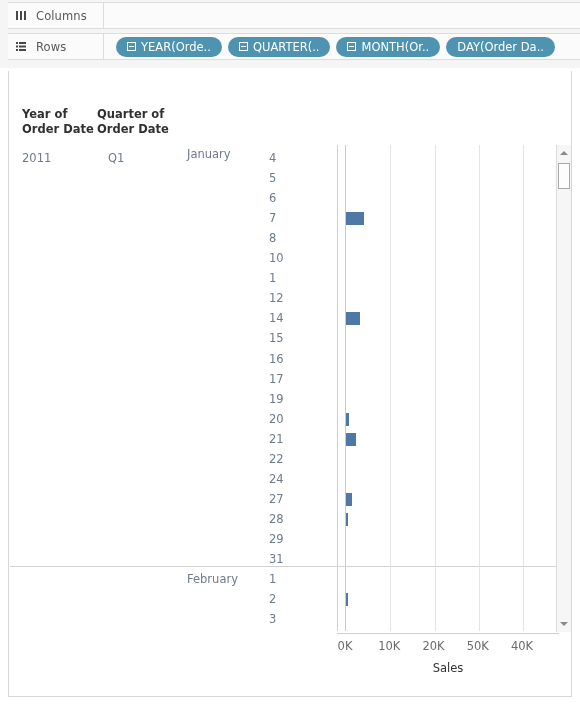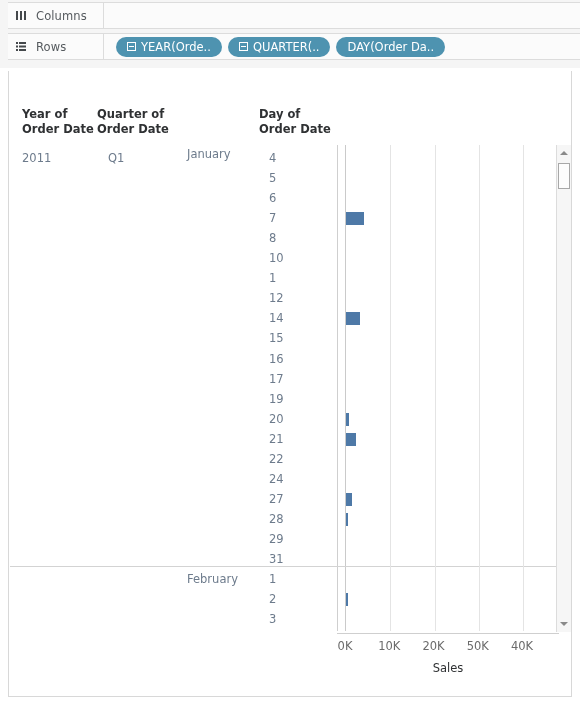--- a/index.html
+++ b/index.html
@@ -251,32 +251,35 @@
       <div class="shelf-pills">
         <span class="pill dimension">
           <span class="pill-expander"></span>
           <span>YEAR(Orde..</span>
         </span>
         <span class="pill dimension">
           <span class="pill-expander"></span>
           <span>QUARTER(..</span>
         </span>
         <span class="pill dimension">
+          <span class="pill-expander"></span>
+          <span>MONTH(Or..</span>
+        </span>
+        <span class="pill dimension">
           <span>DAY(Order Da..</span>
         </span>
       </div>
     </div>
   </div>
 
   <div class="view">
 
     <div class="hdr-row">
       <div class="hdr-cell c0">Year of Order Date</div>
       <div class="hdr-cell c1">Quarter of Order Date</div>
-      <div class="hdr-cell c3">Day of Order Date</div>
     </div>
 
     <div class="pane-wrap">
       <div class="rowlabels" id="rowlabels">
           <div class="rl c0" style="top: 6px;">2011</div>
           <div class="rl c1" style="top: 6px;">Q1</div>
           <div class="rl c2" style="top: 2px;">January</div>
           <div class="rl c3" style="top: 6px;">4</div>
           <div class="rl c3" style="top: 26.05px;">5</div>
           <div class="rl c3" style="top: 46.1px;">6</div>

